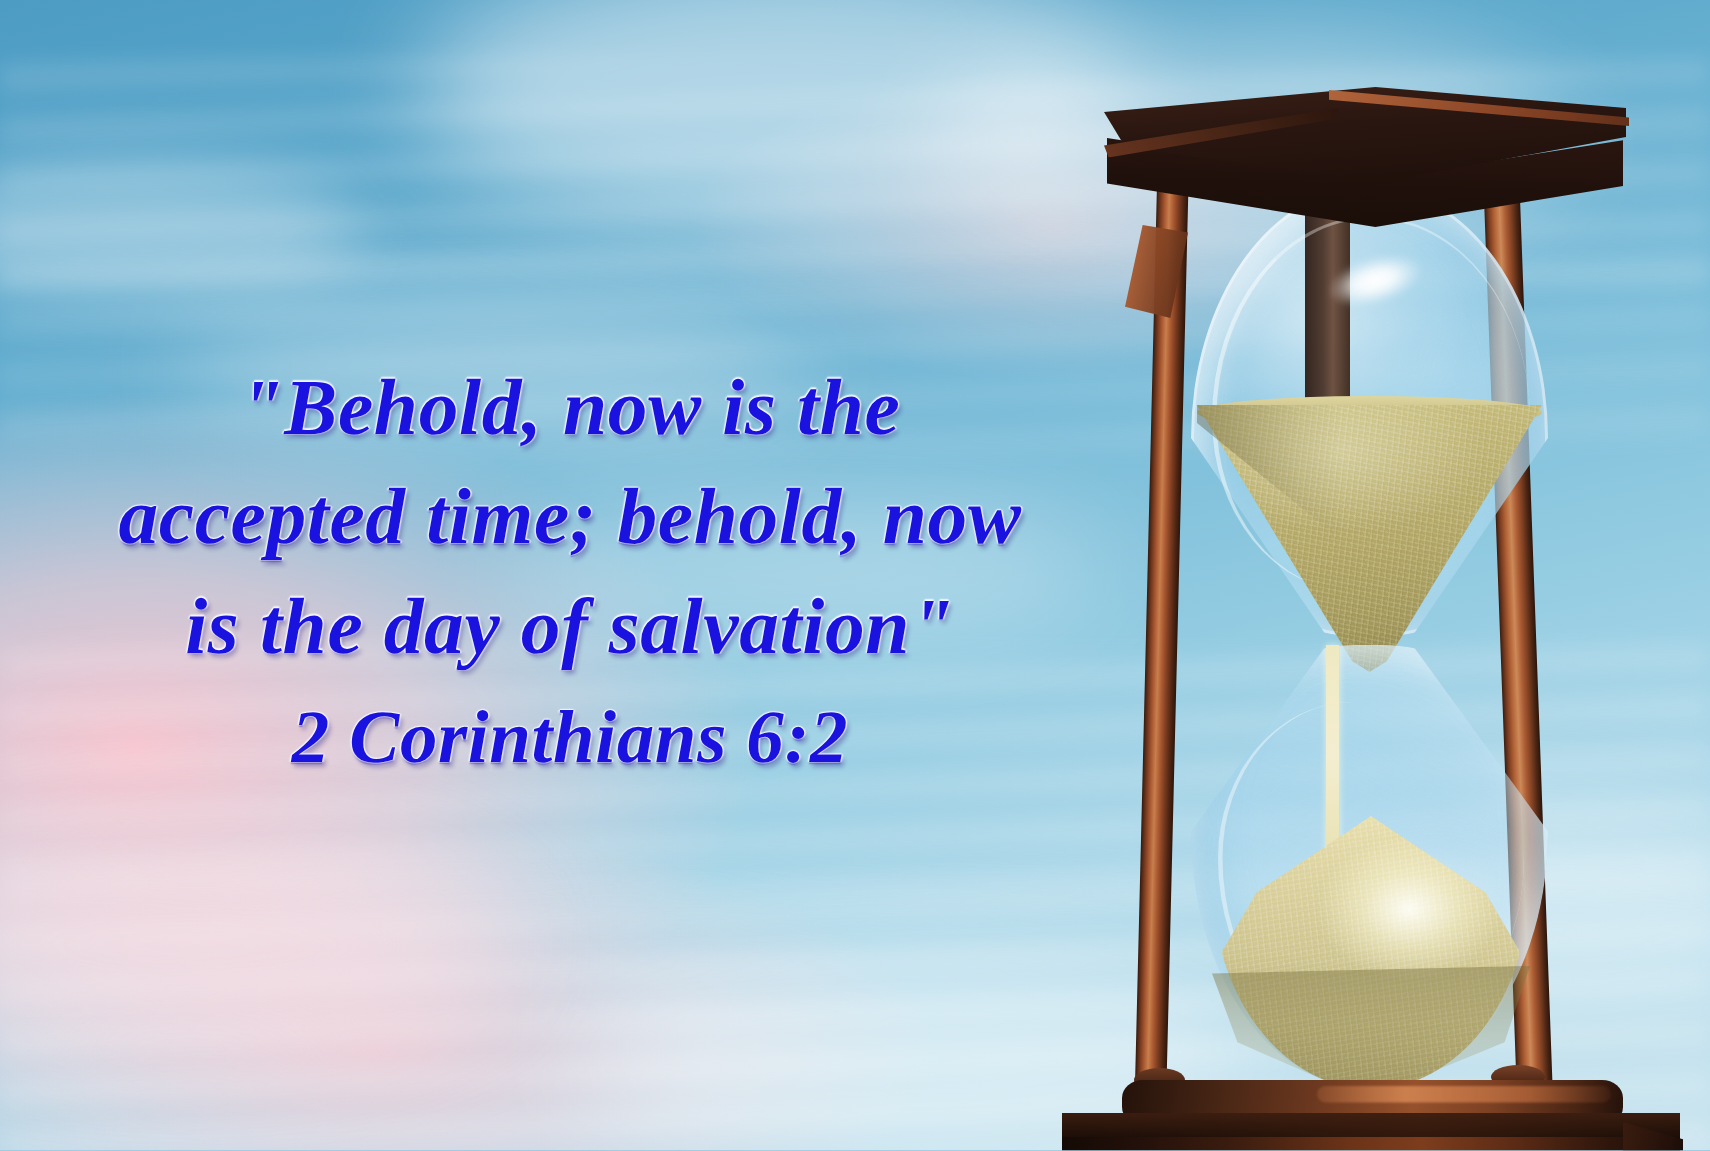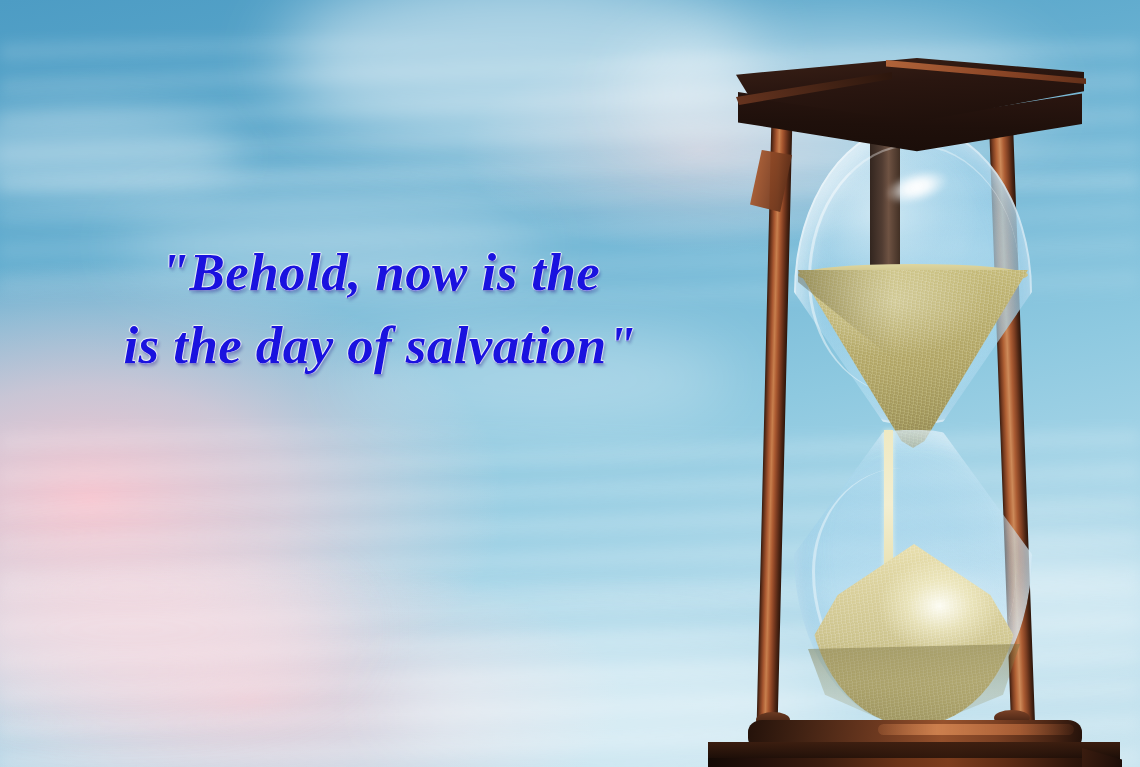--- a/index.html
+++ b/index.html
@@ -360,16 +360,18 @@
     <div class="hg-part foot-r"></div>
     <div class="hg-part base-lip"></div>
     <div class="hg-part base-lip-hl"></div>
     <div class="hg-part base-body"></div>
     <div class="hg-part base-body-top"></div>
     <div class="hg-part base-right"></div>
   </div>
 
   <div id="verse">
     <span class="ln">"Behold, now is the</span>
+    <span class="ln">accepted time; behold, now</span>
     <span class="ln">is the day of salvation"</span>
+    <span class="ref">2 Corinthians 6:2</span>
   </div>
 
 </div>
 
 </body></html>

